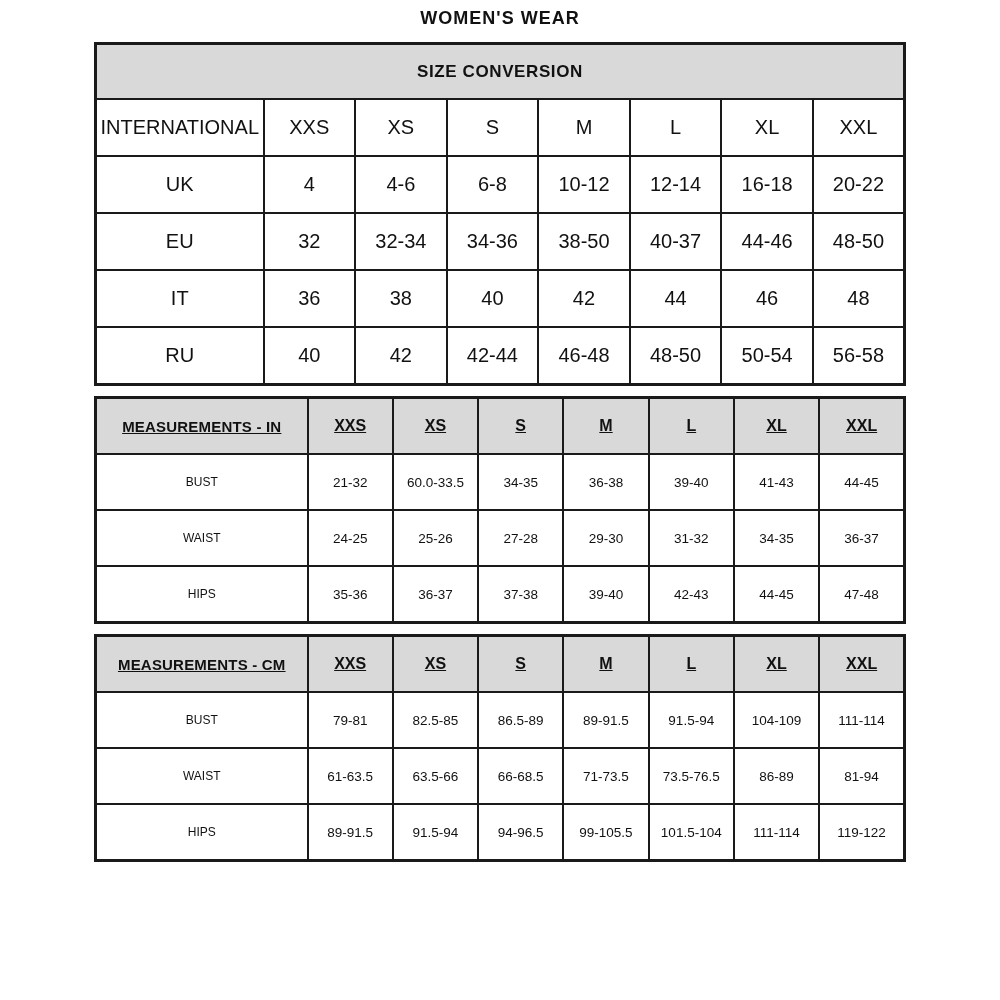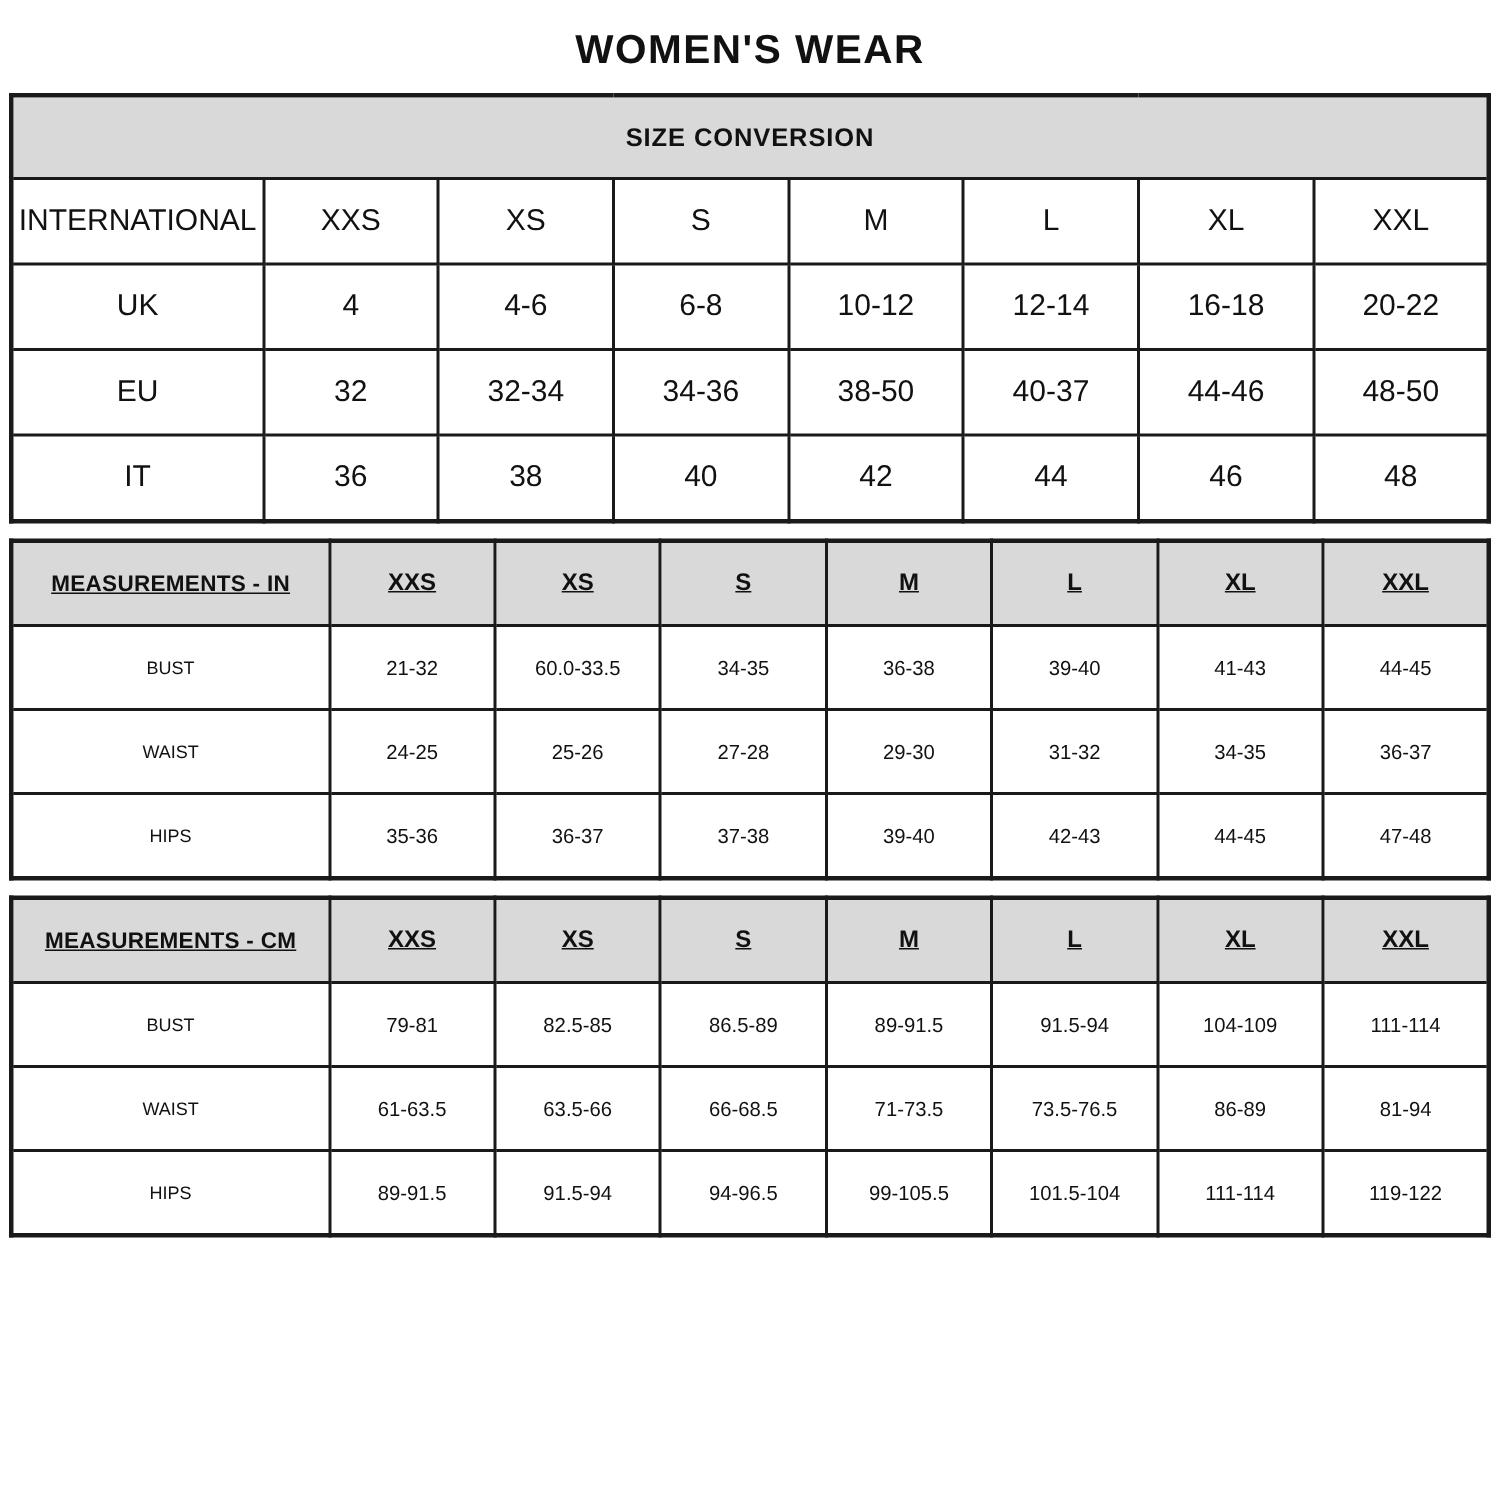--- a/index.html
+++ b/index.html
@@ -13,31 +13,31 @@
     -webkit-font-smoothing: antialiased;
   }
   .page {
     width: 1000px;
     height: 1000px;
     overflow: hidden;
     box-sizing: border-box;
   }
   .title {
     margin: 0;
-    padding: 18px 0 13px;
+    padding: 8px 0 13px;
     text-align: center;
-    font-size: 27px;
+    font-size: 18px;
     font-weight: 700;
     letter-spacing: 1px;
     color: #111111;
   }
   table {
     border-collapse: collapse;
     table-layout: fixed;
-    width: 988px;
+    width: 812px;
     margin: 0 auto 10px auto;
     border: 3px solid #1a1a1a;
   }
   td {
     border: 2px solid #1a1a1a;
     text-align: center;
     vertical-align: middle;
     padding: 0 2px;
     overflow: hidden;
     white-space: nowrap;
@@ -118,20 +118,30 @@
       </tr>
       <tr>
         <td>IT</td>
         <td>36</td>
         <td>38</td>
         <td>40</td>
         <td>42</td>
         <td>44</td>
         <td>46</td>
         <td>48</td>
+      </tr>
+      <tr>
+        <td>RU</td>
+        <td>40</td>
+        <td>42</td>
+        <td>42-44</td>
+        <td>46-48</td>
+        <td>48-50</td>
+        <td>50-54</td>
+        <td>56-58</td>
       </tr>
     </tbody>
   </table>
 
   <table class="meas">
     <colgroup>
       <col class="label-col">
         <col>
         <col>
         <col>

